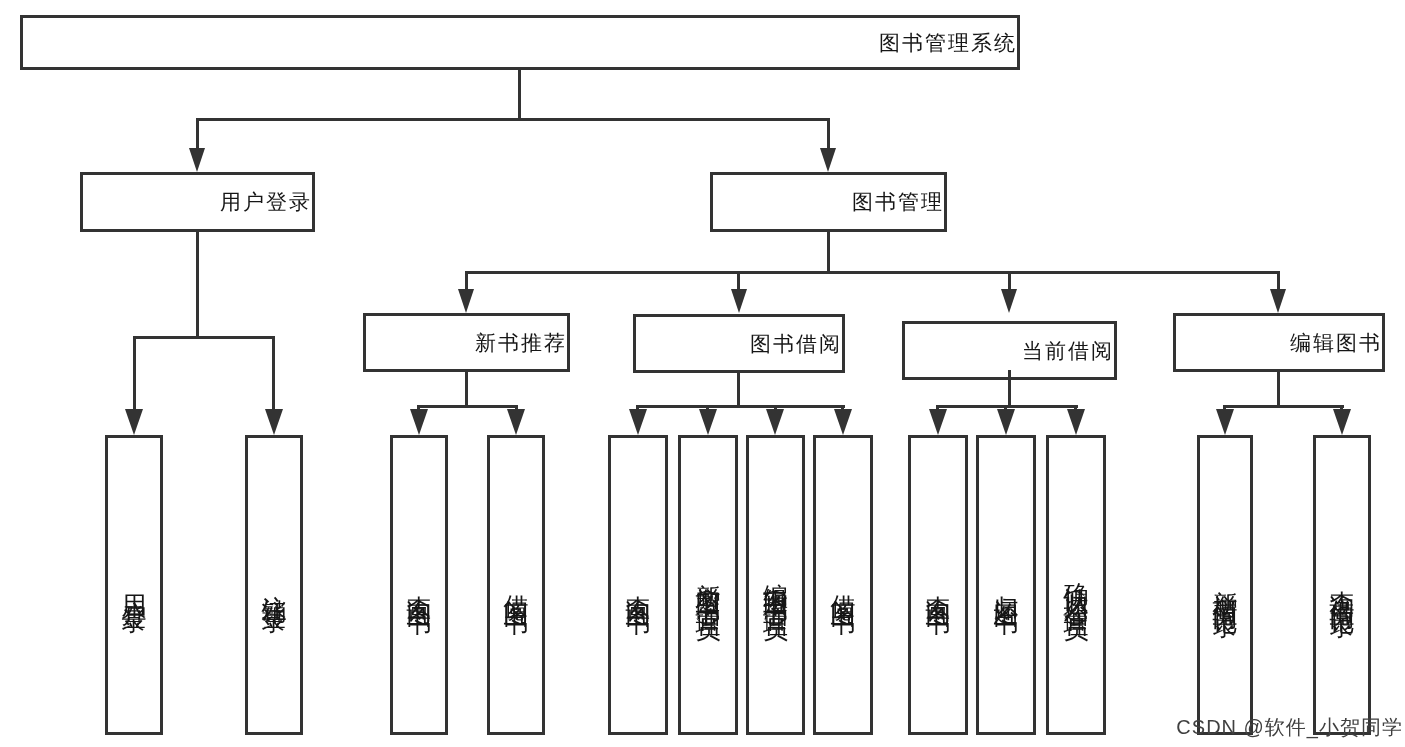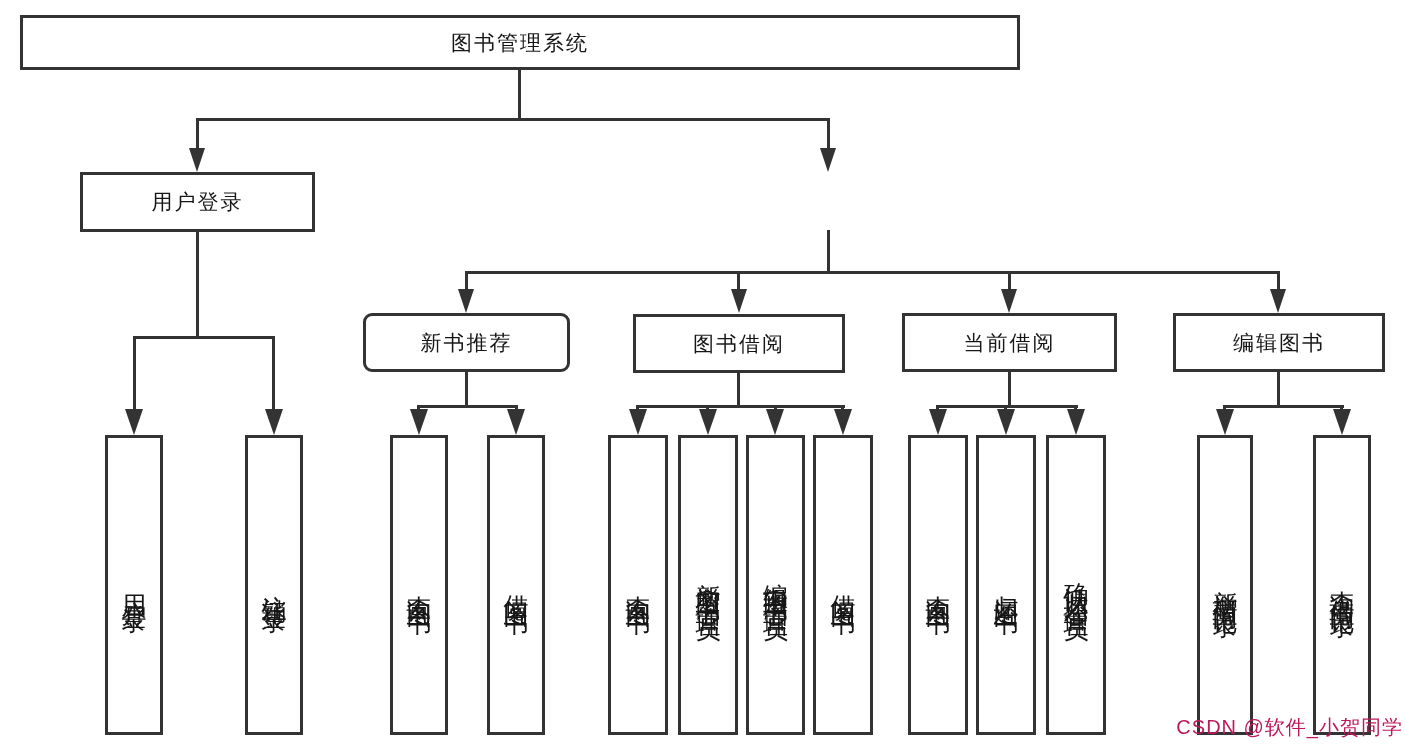--- a/index.html
+++ b/index.html
@@ -2,62 +2,65 @@
 <html><head>
 <meta charset="utf-8">
 <style>
   html,body{margin:0;padding:0;background:#fff;}
   .canvas{
     position:relative;width:1405px;height:747px;background:#ffffff;overflow:hidden;
     font-family:"Liberation Sans","DejaVu Sans",sans-serif;color:#161616;
   }
   .node{
     position:absolute;box-sizing:border-box;border:3px solid #333333;background:#ffffff;
-    display:flex;align-items:center;justify-content:center;
+    display:flex;align-items:center;justify-content:flex-end;
     font-size:21px;letter-spacing:2px;white-space:nowrap;
   }
   .leaf{
     position:absolute;box-sizing:border-box;top:435px;height:300px;
     border:3px solid #333333;background:#ffffff;
     display:flex;align-items:center;justify-content:center;
   }
   .leaf .vtext{
     writing-mode:vertical-rl;font-size:25px;letter-spacing:5px;line-height:1;color:#161616;
   }
   .vl{position:absolute;width:3px;background:#333333;}
   .hl{position:absolute;height:3px;background:#333333;}
   .ah{position:absolute;width:0;height:0;border-left:8px solid transparent;border-right:8px solid transparent;border-top:24px solid #333333;}
   .ah.big{border-left-width:9px;border-right-width:9px;border-top-width:26px;}
   .watermark{
-    position:absolute;right:2px;bottom:6px;font-size:20px;color:#be185d;letter-spacing:1px;white-space:nowrap;
+    position:absolute;right:2px;bottom:6px;font-size:20px;color:#404040;letter-spacing:1px;white-space:nowrap;
   }
 </style>
 </head>
 <body>
 
 <div class="canvas">
 
   <div class="node" style="left:20px;top:15px;width:1000px;height:55px;">
     <span>图书管理系统</span>
   </div>
 
   <div class="node" style="left:80px;top:172px;width:235px;height:60px;">
     <span>用户登录</span>
   </div>
 
+  <div class="node" style="left:710px;top:172px;width:237px;height:60px;">
+    <span>图书管理</span>
+  </div>
 
-  <div class="node" style="left:363px;top:313px;width:207px;height:59px;border-radius:9px;">
+  <div class="node" style="left:363px;top:313px;width:207px;height:59px;">
     <span>新书推荐</span>
   </div>
 
   <div class="node" style="left:633px;top:314px;width:212px;height:59px;">
     <span>图书借阅</span>
   </div>
 
-  <div class="node" style="left:902px;top:313px;width:215px;height:59px;">
+  <div class="node" style="left:902px;top:321px;width:215px;height:59px;">
     <span>当前借阅</span>
   </div>
 
   <div class="node" style="left:1173px;top:313px;width:212px;height:59px;">
     <span>编辑图书</span>
   </div>
 
   <div class="leaf" style="left:105px;width:58px;">
     <span class="vtext">用户登录</span>
   </div>

